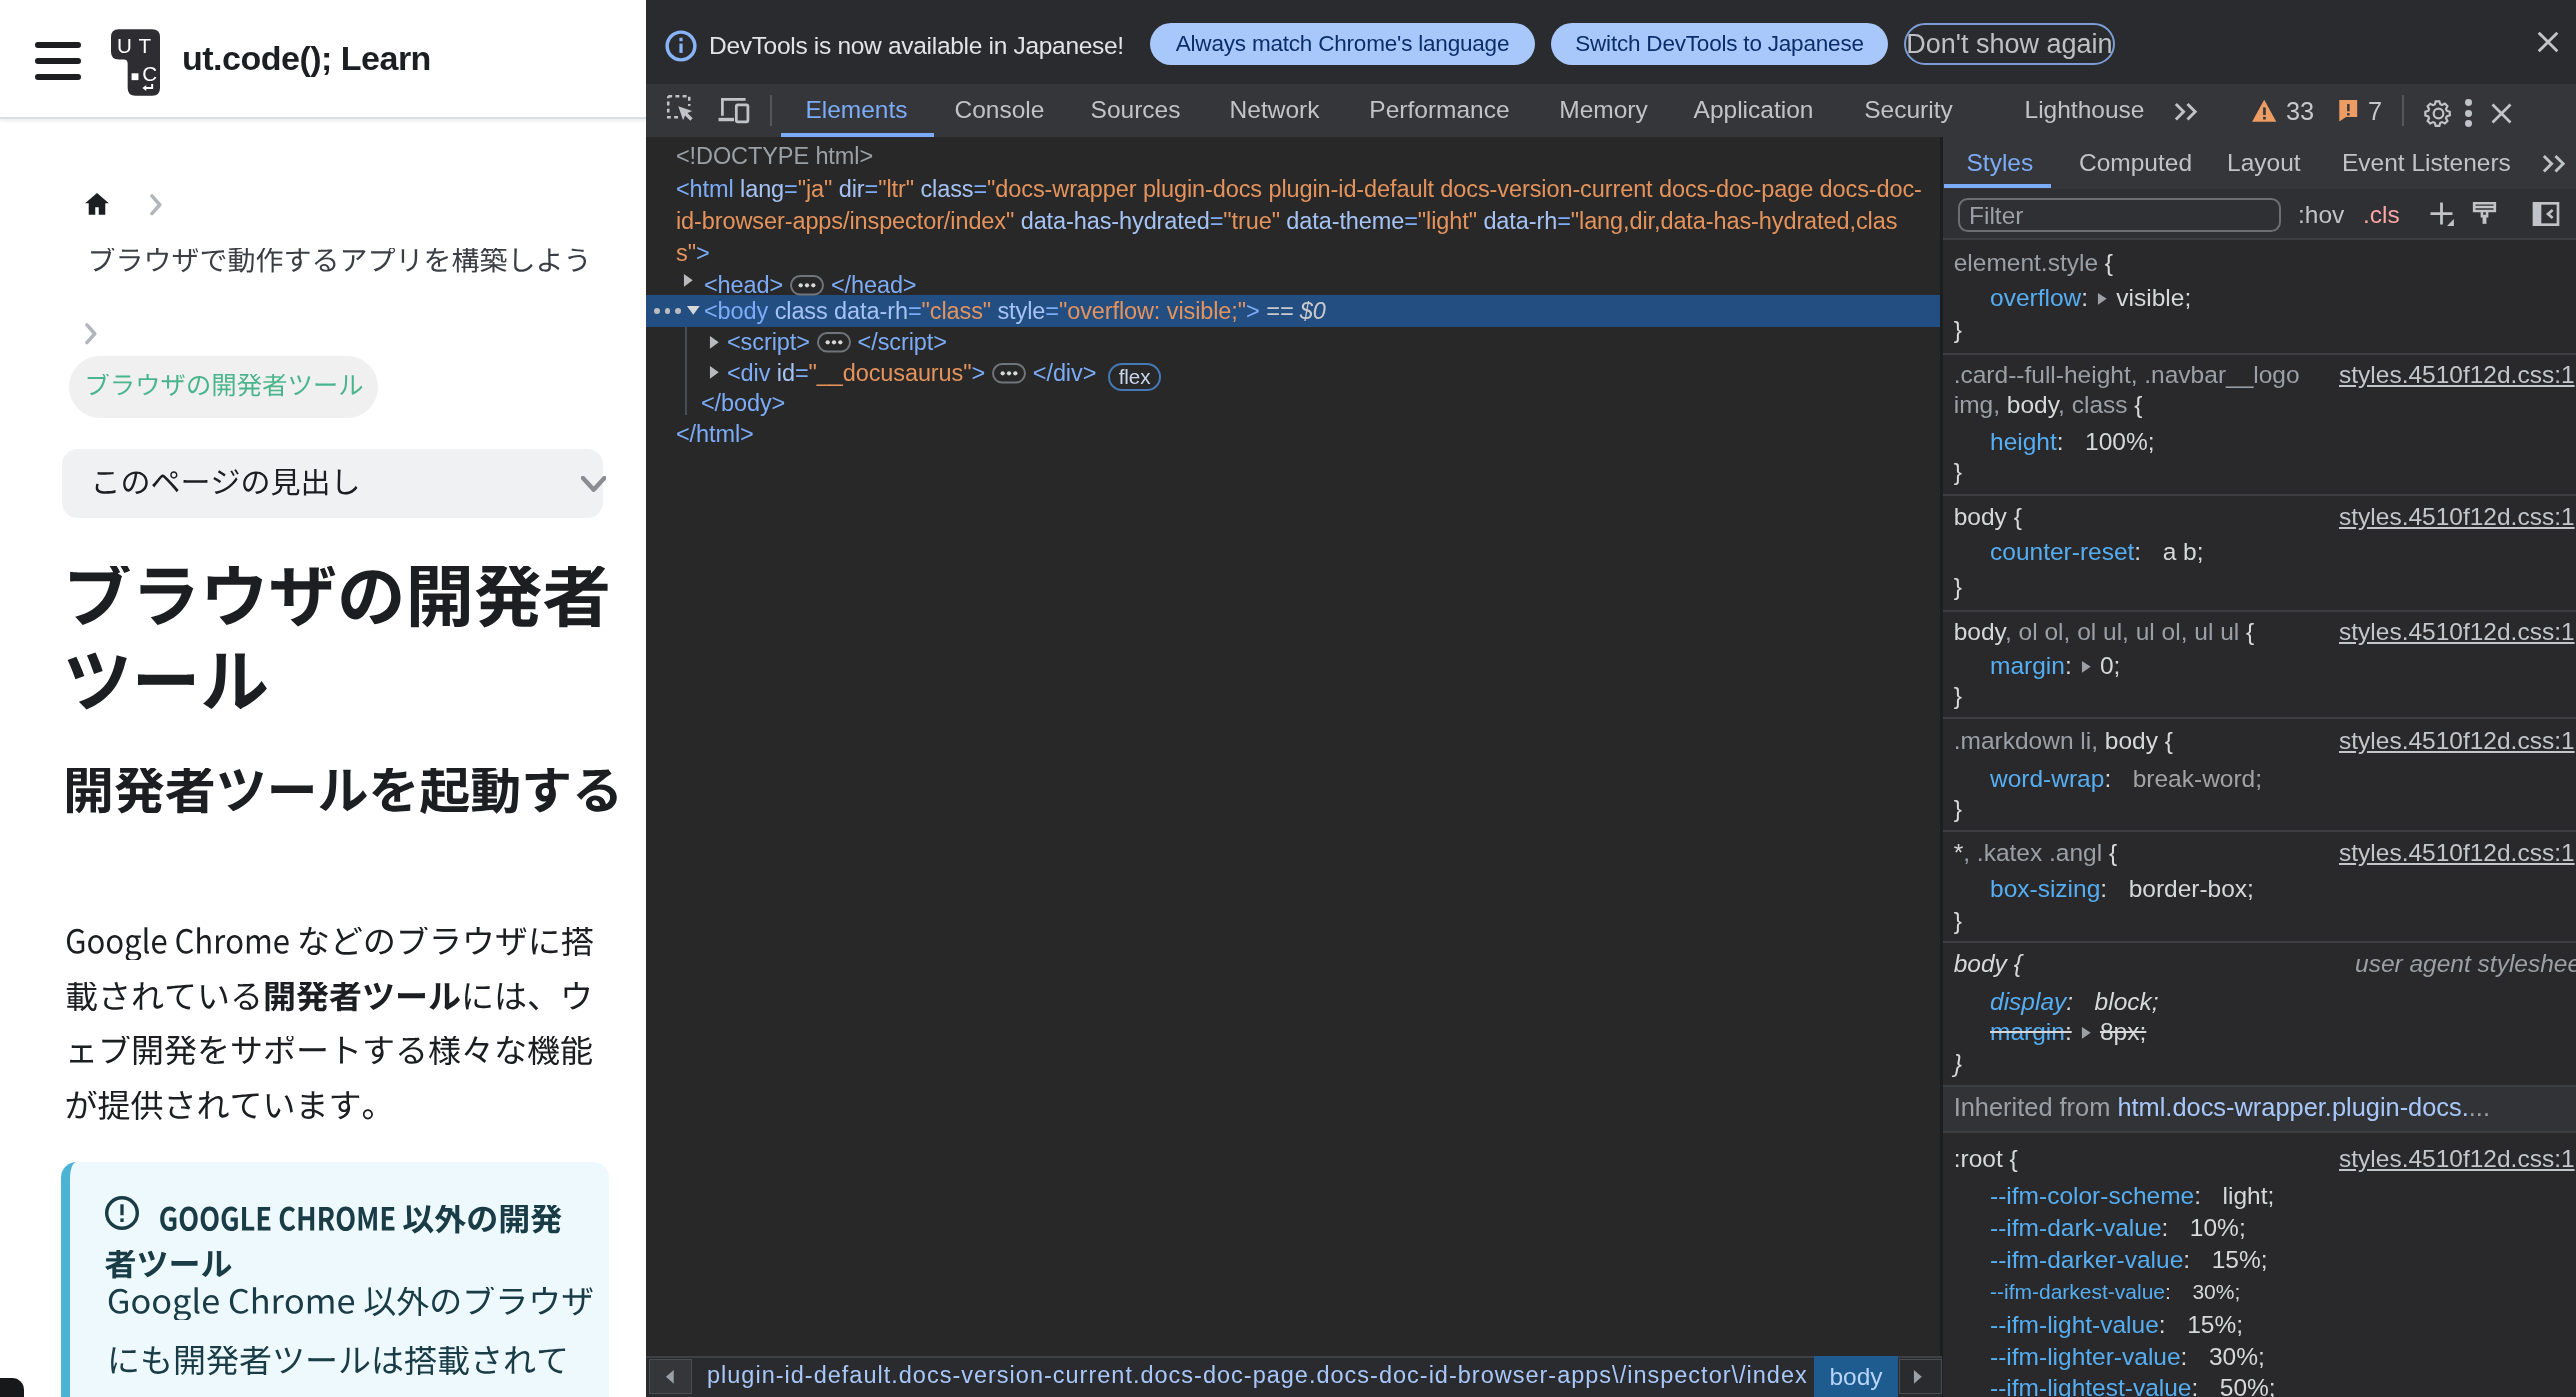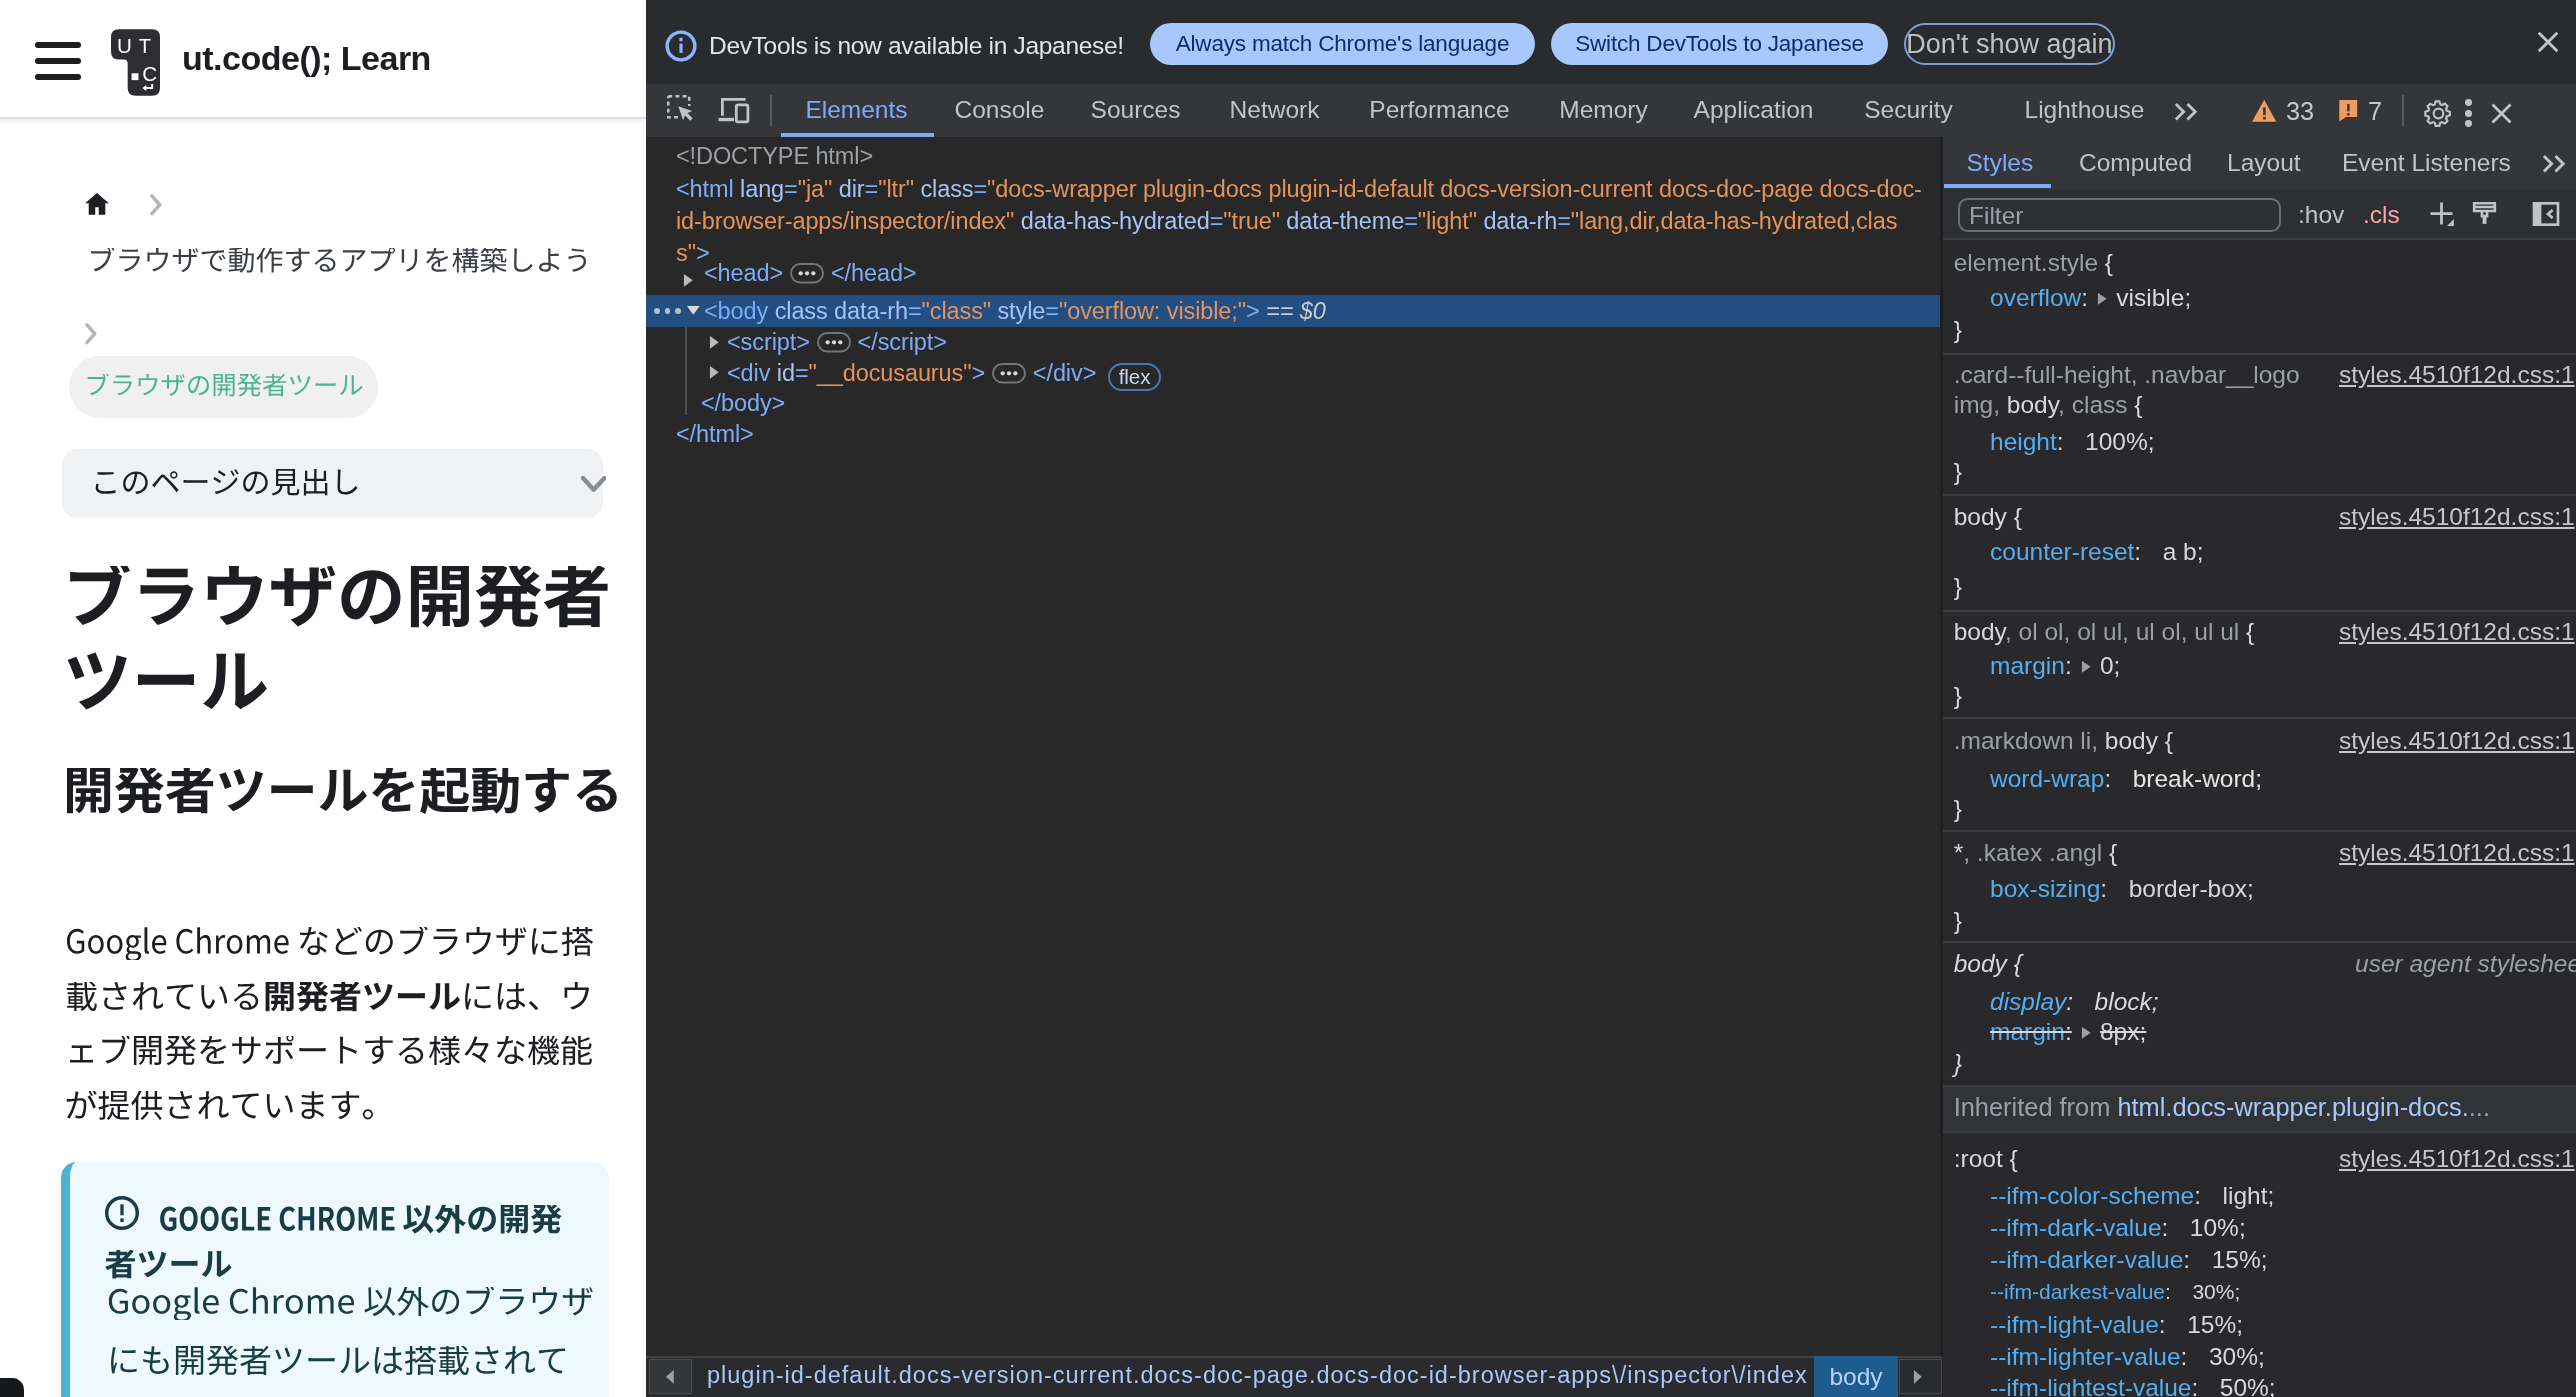--- a/index.html
+++ b/index.html
@@ -218,21 +218,21 @@
 <div class="abs" style="left:0;top:158px;width:1296px;height:32px;background:#234e81"></div>
 <div class="row" style="left:30px;top:3.4px;font-size:23.5px;letter-spacing:-0.1px;line-height:32px;color:#d6d8da"><span style="color:#9aa0a6">&lt;!DOCTYPE html&gt;</span></div>
 <div class="row" style="left:30px;top:36px;font-size:23.5px;letter-spacing:-0.1px;line-height:32px;color:#d6d8da"><span style="color:#7cacf8">&lt;html </span><span style="color:#a5c3f5">lang</span><span style="color:#7cacf8">=</span><span style="color:#e5935c">"ja"</span> <span style="color:#a5c3f5">dir</span><span style="color:#7cacf8">=</span><span style="color:#e5935c">"ltr"</span> <span style="color:#a5c3f5">class</span><span style="color:#7cacf8">=</span><span style="color:#e5935c">"docs-wrapper plugin-docs plugin-id-default docs-version-current docs-doc-page docs-doc-</span></div>
 <div class="row" style="left:30px;top:68px;font-size:23.5px;letter-spacing:-0.1px;line-height:32px;color:#d6d8da"><span style="color:#e5935c">id-browser-apps/inspector/index"</span> <span style="color:#a5c3f5">data-has-hydrated</span><span style="color:#7cacf8">=</span><span style="color:#e5935c">"true"</span> <span style="color:#a5c3f5">data-theme</span><span style="color:#7cacf8">=</span><span style="color:#e5935c">"light"</span> <span style="color:#a5c3f5">data-rh</span><span style="color:#7cacf8">=</span><span style="color:#e5935c">"lang,dir,data-has-hydrated,clas</span></div>
 <div class="row" style="left:30px;top:100px;font-size:23.5px;letter-spacing:-0.1px;line-height:32px;color:#d6d8da"><span style="color:#e5935c">s"</span><span style="color:#7cacf8">&gt;</span></div>
 <div class="abs" style="left:36px;top:135px">
         <svg width="12.7" height="16.6" viewBox="0 0 13 17">
           <path d="M2 2 L11 8.5 L2 15 Z" fill="#b8babd"></path>
         </svg>
       </div>
-<div class="row" style="left:58px;top:120px;font-size:23.5px;letter-spacing:-0.1px;line-height:32px;color:#d6d8da"><span style="color:#7cacf8">&lt;head&gt;</span><svg style="display:inline-block;vertical-align:-2.9px;margin:0 6.9px" width="34" height="20.6" viewBox="0 0 35 21">
+<div class="row" style="left:58px;top:132px;font-size:23.5px;letter-spacing:-0.1px;line-height:32px;color:#d6d8da"><span style="color:#7cacf8">&lt;head&gt;</span><svg style="display:inline-block;vertical-align:-2.9px;margin:0 6.9px" width="34" height="20.6" viewBox="0 0 35 21">
           <rect x="1" y="1" width="33" height="19" rx="9.5" fill="none" stroke="#71747a" stroke-width="2"></rect>
           <circle cx="11" cy="10.5" r="2.2" fill="#d6d8da"></circle>
           <circle cx="17.5" cy="10.5" r="2.2" fill="#d6d8da"></circle>
           <circle cx="24" cy="10.5" r="2.2" fill="#d6d8da"></circle>
         </svg><span style="color:#7cacf8">&lt;/head&gt;</span></div>
 <div class="abs" style="left:7.8px;top:171px;width:5.9px;height:5.9px;border-radius:50%;background:#b9bcc1"></div>
       <div class="abs" style="left:18.6px;top:171px;width:5.9px;height:5.9px;border-radius:50%;background:#b9bcc1"></div>
       <div class="abs" style="left:29px;top:171px;width:5.9px;height:5.9px;border-radius:50%;background:#b9bcc1"></div>
 <div class="abs" style="left:39px;top:167px">
         <svg width="16.6" height="12.7" viewBox="0 0 17 13">
@@ -322,21 +322,21 @@
 <div class="abs" style="left:0;top:473px;width:634px;height:2px;background:#3c3e41"></div>
 <div class="row" style="left:11.7px;top:478px;font-size:24.5px;line-height:33px;color:#d6d8da"><span style="color:#d6d8da">body</span><span style="color:#9aa0a6">, ol ol, ol ul, ul ol, ul ul</span> <span style="color:#d6d8da">{</span></div>
 <div class="row" style="left:397px;top:478px;font-size:24.5px;line-height:33px;color:#c3c6cb;text-decoration:underline">styles.4510f12d.css:1</div>
 <div class="row" style="left:48px;top:512px;font-size:24.5px;line-height:33px;color:#d6d8da"><span style="color:#55aef2">margin</span><span style="color:#d6d8da">:</span><svg style="display:inline-block;vertical-align:-1px;margin:0 7.8px" width="12.7" height="15.7" viewBox="0 0 13 16">
           <path d="M2 2 L11 8 L2 14 Z" fill="#9aa0a6"></path>
         </svg><span style="color:#d6d8da">0;</span></div>
 <div class="row" style="left:11.7px;top:542px;font-size:24.5px;line-height:33px;color:#d6d8da"><span style="color:#d6d8da">}</span></div>
 <div class="abs" style="left:0;top:580px;width:634px;height:2px;background:#3c3e41"></div>
 <div class="row" style="left:11.7px;top:587px;font-size:24.5px;line-height:33px;color:#d6d8da"><span style="color:#9aa0a6">.markdown li, </span><span style="color:#d6d8da">body</span> <span style="color:#d6d8da">{</span></div>
 <div class="row" style="left:397px;top:587px;font-size:24.5px;line-height:33px;color:#c3c6cb;text-decoration:underline">styles.4510f12d.css:1</div>
-<div class="row" style="left:48px;top:625px;font-size:24.5px;line-height:33px;color:#d6d8da"><span style="color:#55aef2">word-wrap</span><span style="color:#d6d8da">:</span><span style="margin-left:21.5px"></span><span style="color:#e5e5e5">break-word;</span></div>
+<div class="row" style="left:48px;top:625px;font-size:24.5px;line-height:33px;color:#d6d8da"><span style="color:#55aef2">word-wrap</span><span style="color:#d6d8da">:</span><span style="margin-left:21.5px"></span><span style="color:#a3a3a3">break-word;</span></div>
 <div class="row" style="left:11.7px;top:655px;font-size:24.5px;line-height:33px;color:#d6d8da"><span style="color:#d6d8da">}</span></div>
 <div class="abs" style="left:0;top:693px;width:634px;height:2px;background:#3c3e41"></div>
 <div class="row" style="left:11.7px;top:699px;font-size:24.5px;line-height:33px;color:#d6d8da"><span style="color:#d6d8da">*</span><span style="color:#9aa0a6">, .katex .angl</span> <span style="color:#d6d8da">{</span></div>
 <div class="row" style="left:397px;top:699px;font-size:24.5px;line-height:33px;color:#c3c6cb;text-decoration:underline">styles.4510f12d.css:1</div>
 <div class="row" style="left:48px;top:735px;font-size:24.5px;line-height:33px;color:#d6d8da"><span style="color:#55aef2">box-sizing</span><span style="color:#d6d8da">:</span><span style="margin-left:21.5px"></span><span style="color:#d6d8da">border-box;</span></div>
 <div class="row" style="left:11.7px;top:767px;font-size:24.5px;line-height:33px;color:#d6d8da"><span style="color:#d6d8da">}</span></div>
 <div class="abs" style="left:0;top:804px;width:634px;height:2px;background:#3c3e41"></div>
 <div class="row" style="left:11.7px;top:810px;font-size:24.5px;line-height:33px;color:#d6d8da;font-style:italic"><span style="color:#d6d8da">body</span> <span style="color:#d6d8da">{</span></div>
 <div class="row" style="left:413px;top:810px;font-size:24.5px;line-height:33px;color:#9aa0a6;font-style:italic">user agent stylesheet</div>
 <div class="row" style="left:48px;top:848px;font-size:24.5px;line-height:33px;color:#d6d8da;font-style:italic"><span style="color:#55aef2">display</span><span style="color:#d6d8da">:</span><span style="margin-left:21.5px"></span><span style="color:#d6d8da">block;</span></div>

